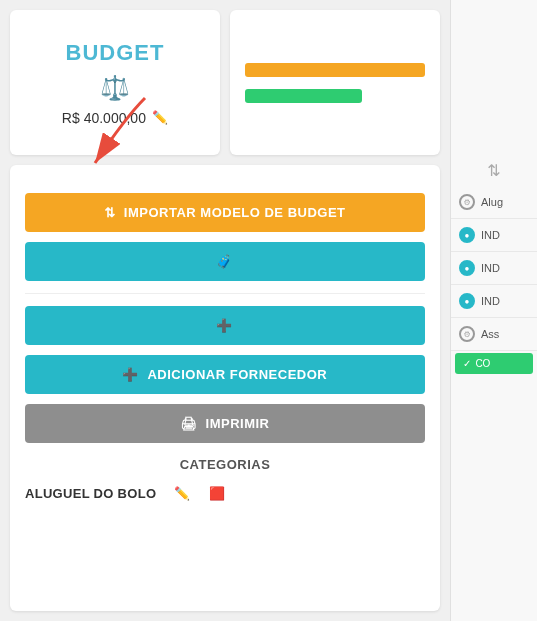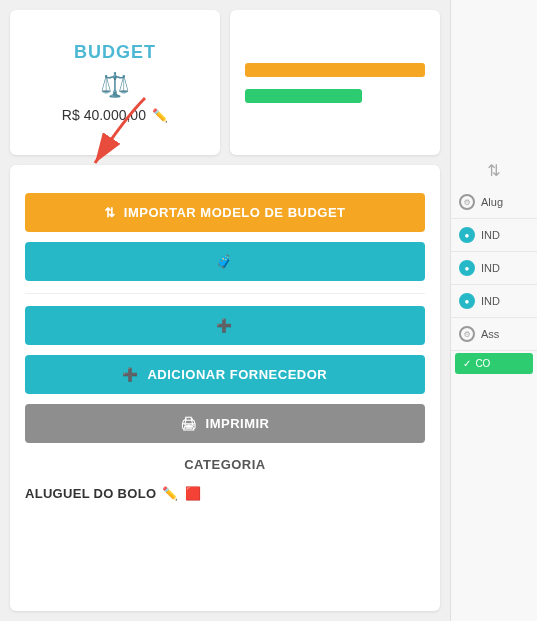--- a/index.html
+++ b/index.html
@@ -45,21 +45,21 @@
       display: flex;
       flex-direction: column;
       align-items: center;
       justify-content: center;
       gap: 8px;
       box-shadow: 0 1px 3px rgba(0,0,0,0.1);
     }
 
     .budget-title {
       color: #4db8d4;
-      font-size: 18px;
+      font-size: 22px;
       font-weight: bold;
       letter-spacing: 1px;
     }
 
     .budget-icon {
       color: #555;
       font-size: 24px;
     }
 
     .budget-amount {
@@ -153,21 +153,21 @@
       font-size: 13px;
       font-weight: bold;
       color: #555;
       letter-spacing: 0.5px;
       margin-top: 4px;
     }
 
     .category-row {
       display: flex;
       align-items: center;
-      gap: 6px;
+      gap: 18px;
       font-size: 13px;
       color: #333;
       font-weight: bold;
       letter-spacing: 0.3px;
       margin-top: 4px;
     }
 
     .category-edit-icon {
       color: #4db8d4;
       font-size: 13px;
@@ -312,21 +312,21 @@
       <button class="btn btn-teal">
         <span>➕</span>
         <span>ADICIONAR FORNECEDOR</span>
       </button>
 
       <button class="btn btn-gray">
         <span>🖨</span>
         <span>IMPRIMIR</span>
       </button>
 
-      <p class="categories-label">CATEGORIA</p>
+      <p class="categories-label">CATEGORIAS</p>
 
       <div class="category-row">
         <span>ALUGUEL DO BOLO</span>
         <span class="category-edit-icon">✏️</span>
         <span class="category-delete-icon">🟥</span>
       </div>
 
     </div>
   </div>
 

